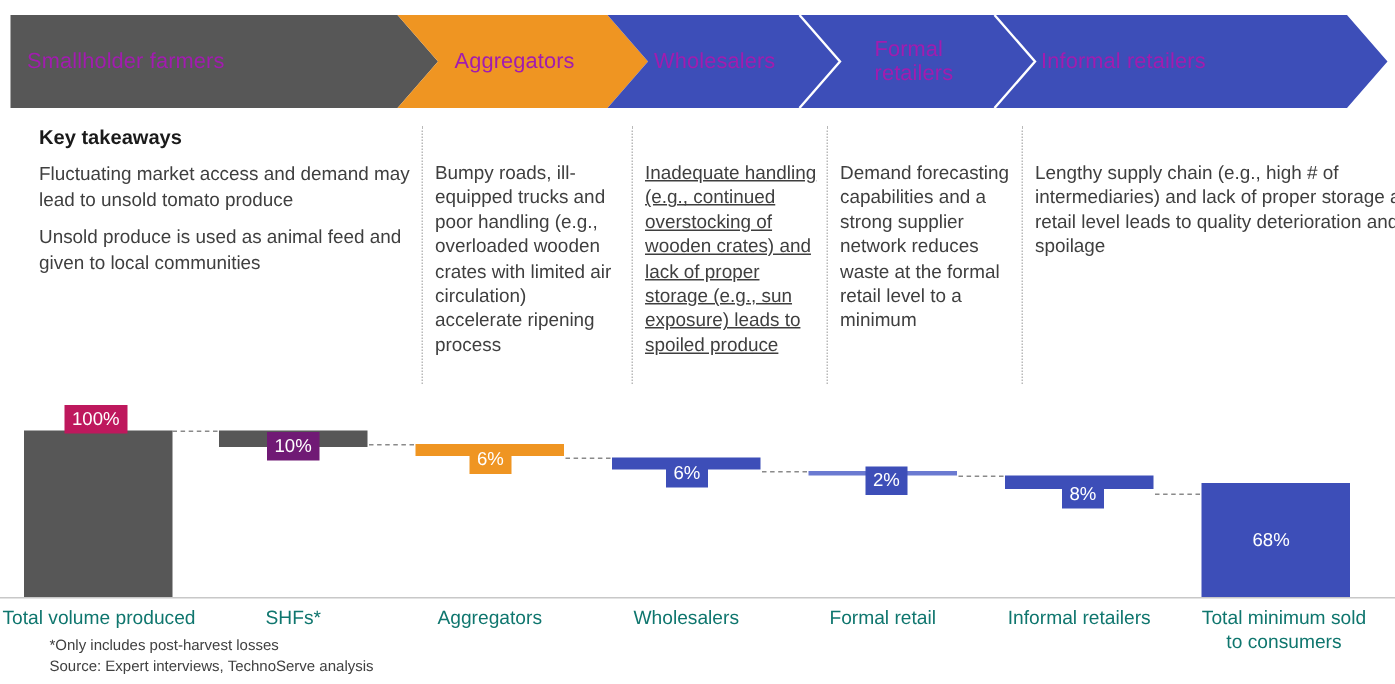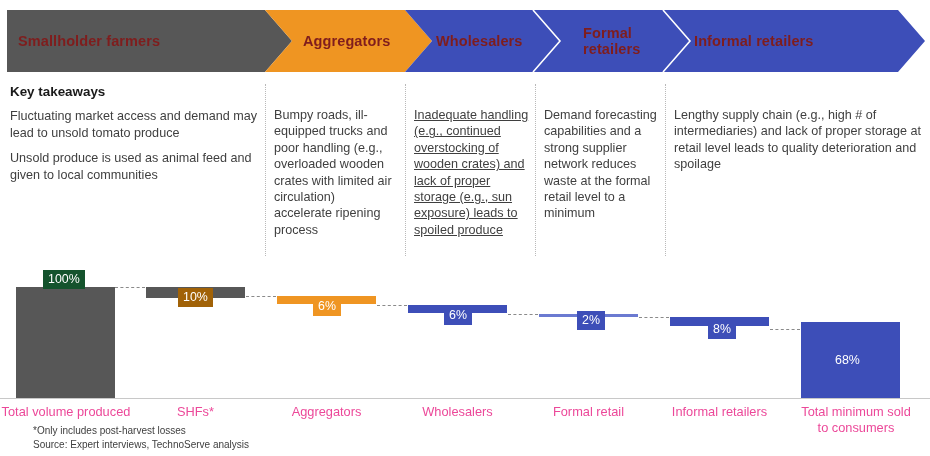--- a/index.html
+++ b/index.html
@@ -12,31 +12,31 @@
     position:relative;
   }
 
   
   #chevron-header{
     position:absolute;left:0;top:0;width:930px;height:80px;
   }
   #chevron-header svg{display:block;}
   .chev-label{
     position:absolute;
-    color:#7f1d1d;
-    font-weight:bold;
+    color:#a21caf;
+    font-weight:normal;
     font-size:14.5px;
     line-height:16px;
     letter-spacing:.1px;
     white-space:pre-line;
   }
 
   
   #takeaways-row{
-    position:absolute;left:0;top:84px;width:834px;height:175px;
+    position:absolute;left:16px;top:84px;width:834px;height:175px;
   }
   .col{
     position:absolute;top:0;
     font-size:12.6px;
     line-height:16.4px;
     color:#3f3f3f;
   }
   .col p{margin:0 0 9px 0;}
   .col-title{
     font-weight:bold;
@@ -78,21 +78,21 @@
 
   
   #axis-labels{
     position:absolute;left:0;top:404px;width:930px;height:40px;
   }
   .axlab{
     position:absolute;
     text-align:center;
     font-size:12.8px;
     line-height:16px;
-    color:#ec4899;
+    color:#0f766e;
   }
 
   
   #footnotes{
     position:absolute;left:33px;top:424px;
     font-size:10px;
     line-height:13.5px;
     color:#404040;
   }
   #footnotes div{white-space:nowrap;}
@@ -167,23 +167,23 @@
   <div class="bar" style="left:277px;top:38px;width:99px;height:8px;background:#ef9522;"></div>
 
   <div class="bar" style="left:408px;top:47px;width:99px;height:8px;background:#3d4eb8;"></div>
 
   <div class="bar" style="left:539px;top:56px;width:99px;height:3px;background:#6b7ad1;"></div>
 
   <div class="bar" style="left:670px;top:59px;width:99px;height:9px;background:#3d4eb8;"></div>
 
   <div class="bar" style="left:801px;top:64px;width:99px;height:76px;background:#3d4eb8;"></div>
 
-  <div class="dlabel" style="left:43px;top:12px;background:#14532d;">100%</div>
-
-  <div class="dlabel" style="left:178px;top:30px;background:#a16207;">10%</div>
+  <div class="dlabel" style="left:43px;top:12px;background:#be185d;">100%</div>
+
+  <div class="dlabel" style="left:178px;top:30px;background:#701a75;">10%</div>
 
   <div class="dlabel" style="left:313px;top:39px;background:#ef9522;">6%</div>
 
   <div class="dlabel" style="left:444px;top:48px;background:#3d4eb8;">6%</div>
 
   <div class="dlabel" style="left:577px;top:53px;background:#3d4eb8;">2%</div>
 
   <div class="dlabel" style="left:708px;top:62px;background:#3d4eb8;">8%</div>
 
   <div class="dlabel inside" style="left:835px;top:95px;">68%</div>

